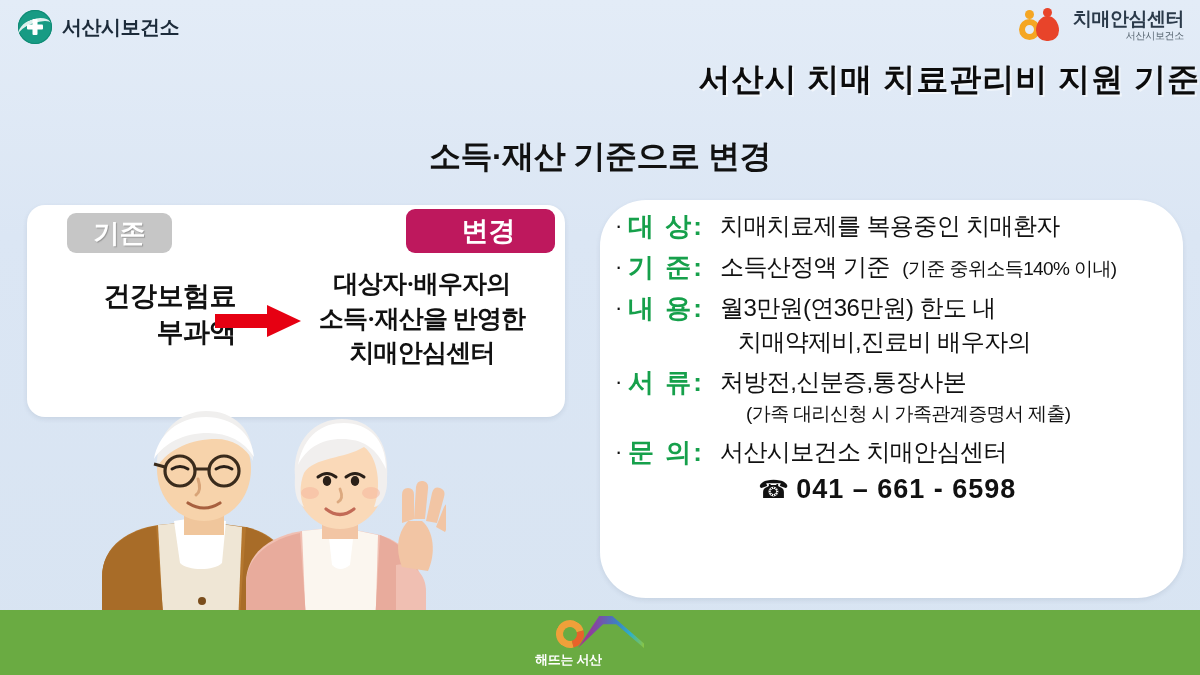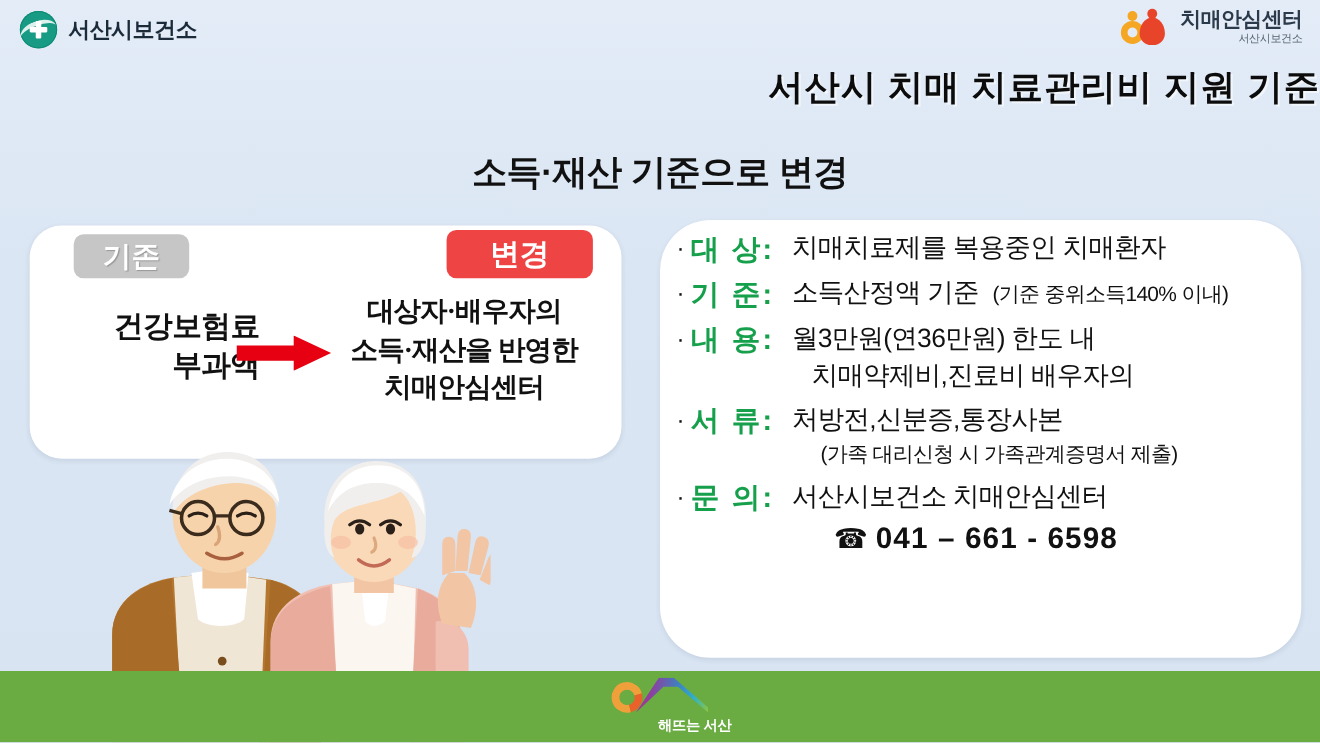--- a/index.html
+++ b/index.html
@@ -126,43 +126,44 @@
     color: #111;
     letter-spacing: -0.5px;
   }
 
   
   .change-card {
     position: absolute;
     left: 27px; top: 205px;
     width: 538px; height: 212px;
     background: #ffffff;
-    border-radius: 29px;
+    border-radius: 18px;
     box-shadow: 0 2px 5px rgba(40,60,90,.10);
   }
   .badge {
     position: absolute;
     border-radius: 9px;
     font-weight: bold;
     color: #ffffff;
     text-align: center;
     letter-spacing: 0px;
   }
   .badge-old {
     left: 40px; top: 8px;
     width: 105px; height: 40px; line-height: 40px;
     background: #c6c6c6;
     font-size: 26px;
     text-shadow: 1px 1px 1px rgba(120,120,120,.6);
   }
   .badge-new {
     left: 379px; top: 4px;
     width: 133px; height: 44px; line-height: 44px;
-    background: #ef4444;
+    background: #be185d;
     font-size: 27px;
+    padding-left: 16px;
   }
   .old-text {
     position: absolute;
     left: 14px; top: 74px;
     width: 195px;
     text-align: right;
     font-size: 27px; font-weight: bold; color: #111;
     line-height: 1.32;
     letter-spacing: -0.5px;
   }
@@ -260,21 +261,21 @@
     left: 0; bottom: 0;
     width: 1200px; height: 65px;
     background: #6aab42;
   }
   .city-brand {
     position: absolute;
     left: 50%;
     bottom: 6px;
     transform: translateX(-50%);
     width: 130px;
-    text-align: right;
+    text-align: left;
   }
   .city-brand-mark {
     position: relative;
     width: 92px; height: 36px;
     margin: 0 auto 1px auto;
   }
   .cb-ring {
     position: absolute;
     left: 2px; top: 6px;
     width: 28px; height: 28px;

